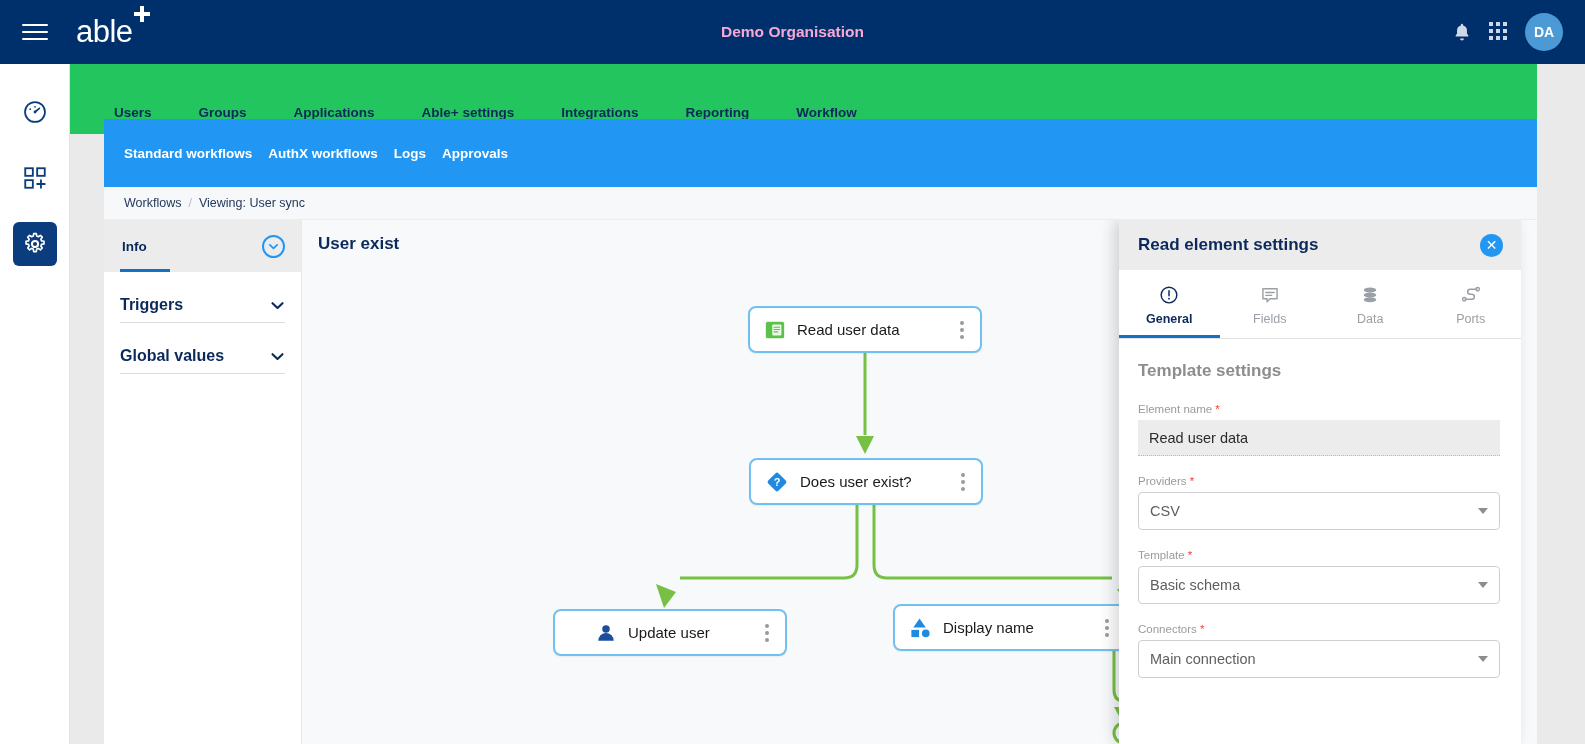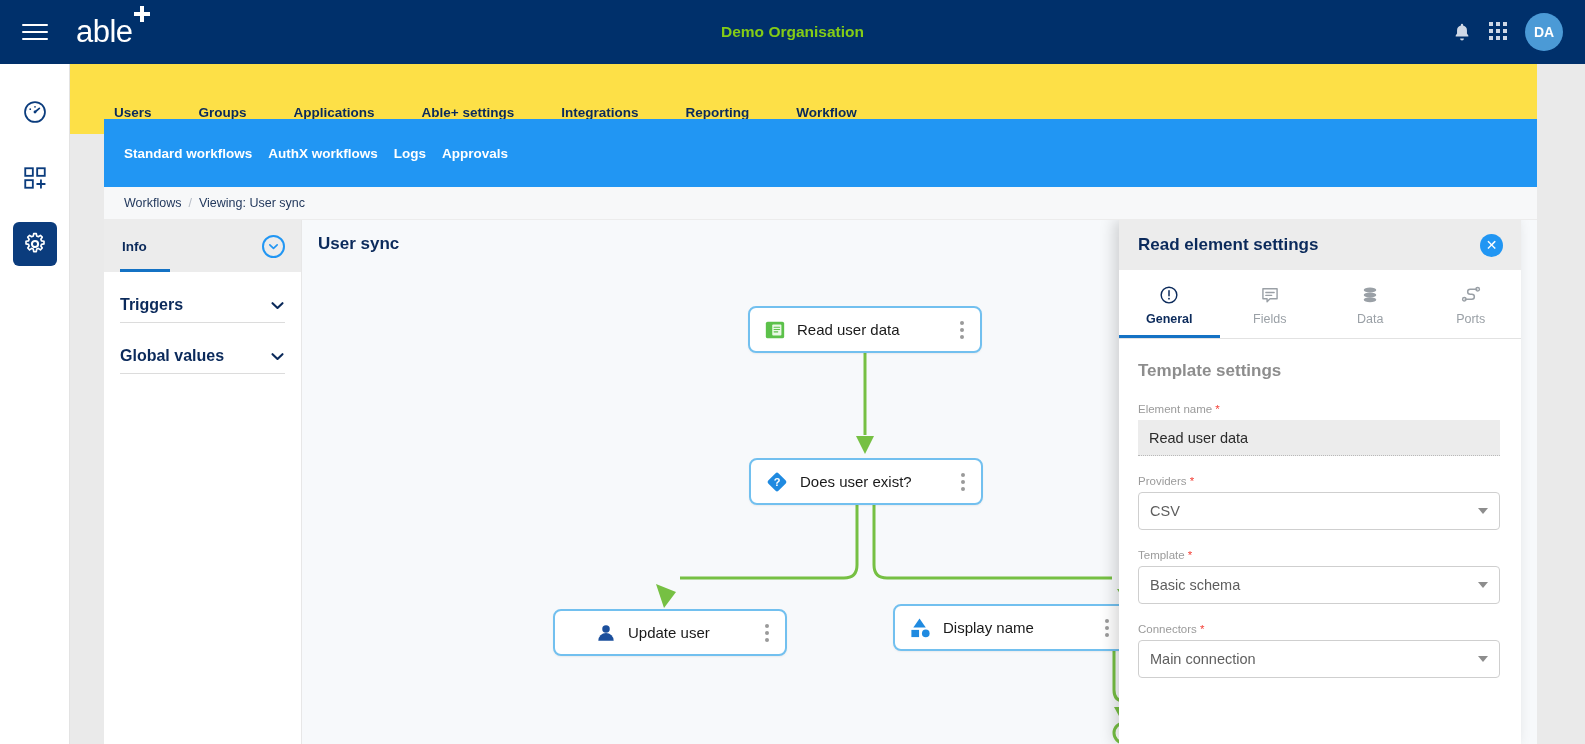--- a/index.html
+++ b/index.html
@@ -26,21 +26,21 @@
   .brand .plus {
     position: absolute; top: -8px; right: -17px; width: 16px; height: 16px;
   }
   .brand .plus:before, .brand .plus:after {
     content: ""; position: absolute; background: #fff;
   }
   .brand .plus:before { left: 6px; top: 0; width: 4px; height: 16px; }
   .brand .plus:after { left: 0; top: 6px; width: 16px; height: 4px; }
   .org-title {
     position: absolute; left: 0; right: 0; text-align: center;
-    color: #84cc16; font-size: 15.5px; font-weight: bold; pointer-events: none;
+    color: #f9a8d4; font-size: 15.5px; font-weight: bold; pointer-events: none;
   }
   .topbar-right {
     margin-left: auto; display: flex; align-items: center; gap: 16px;
     margin-right: 22px; z-index: 2;
   }
   .bell { width: 22px; height: 22px; cursor: pointer; }
   .grid9 {
     width: 20px; height: 20px; display: grid; cursor: pointer;
     grid-template-columns: repeat(3, 4px); grid-template-rows: repeat(3, 4px);
     gap: 3px;
@@ -65,21 +65,21 @@
   }
   .rail-btn.active { background: #0b3c7d; }
 
   
   .page {
     position: absolute; top: 64px; left: 70px; width: 1515px; height: 680px;
     background: #eaeaea;
   }
   .tabbar {
     position: absolute; top: 0; left: 0; width: 1467px; height: 70px;
-    background: #fde047; display: flex; align-items: flex-end; padding-left: 34px;
+    background: #22c55e; display: flex; align-items: flex-end; padding-left: 34px;
   }
   .tab {
     padding: 0 10px 11px; margin-right: 27px; font-size: 13.5px;
     color: #0b2a5b; font-weight: bold; cursor: pointer;
     border-bottom: 3px solid transparent;
   }
   .tab.sel-light { border-bottom-color: #7fc4ee; }
   .tab.sel-dark  { border-bottom-color: #1472c4; }
 
   .panel-wrap {
@@ -300,21 +300,21 @@
         </div>
         <div class="acc">
           <span class="t">Global values</span>
           <svg width="15" height="15" viewBox="0 0 12 12">
               <path d="M2 4.2 6 8 10 4.2" fill="none" stroke="#0b2a5b" stroke-width="1.7" stroke-linecap="round" stroke-linejoin="round"></path>
             </svg>
         </div>
       </div>
 
       <div class="canvas">
-        <div class="canvas-title">User sync</div>
+        <div class="canvas-title">User exist</div>
 
         <svg class="flow-svg" width="1235" height="524">
           <g fill="none" stroke="#76c043" stroke-width="3">
             <path d="M563 131 L563 215"></path>
             <path d="M555 283 L555 345 Q555 358 542 358 L378 358"></path>
             <path d="M572 283 L572 345 Q572 358 585 358 L810 358"></path>
             <path d="M812 431 L812 470 Q812 481 822 481 L822 492"></path>
           </g>
           <polygon points="563,234 554,216 572,216" fill="#76c043"></polygon>
           <polygon points="362,388 354,364 374,372" fill="#76c043"></polygon>

